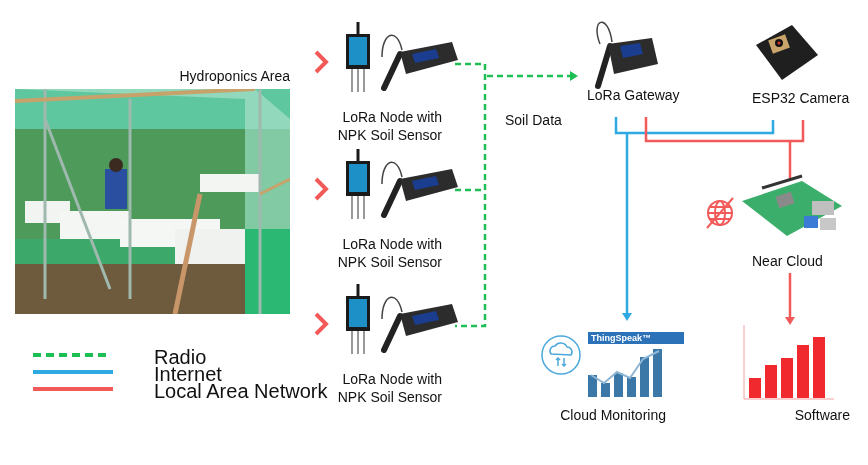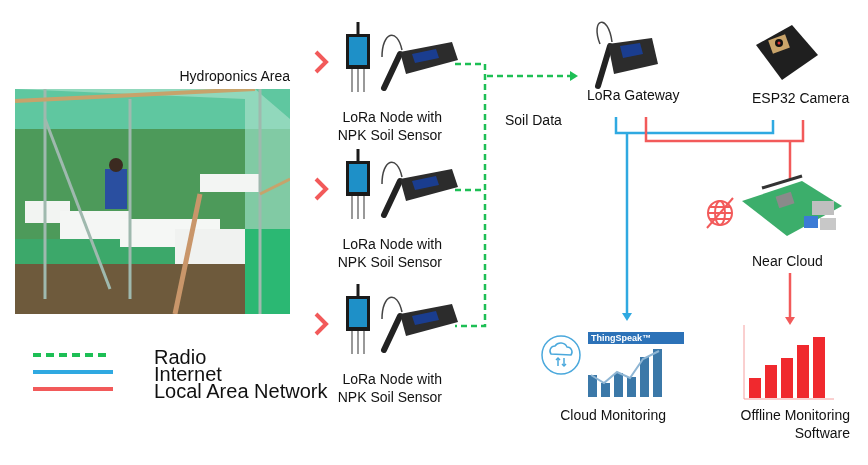--- a/index.html
+++ b/index.html
@@ -211,15 +211,14 @@
   <div>NPK Soil Sensor</div>
 </div>
 <div class="label" style="left:505px;top:89px;margin-top:22px;">Soil Data</div>
 <div class="label" style="left:587px;top:86px;">LoRa Gateway</div>
 <div class="label" style="left:752px;top:89px;">ESP32 Camera</div>
 <div class="label" style="left:752px;top:252px;">Near Cloud</div>
 <div class="label" style="left:536px;top:406px;width:130px;">
   <div>Cloud Monitoring</div>
 </div>
 <div class="label" style="left:728px;top:406px;width:122px;">
-  <div>Offline Monitoring</div>
   <div>Software</div>
 </div>
 
 </body></html>

